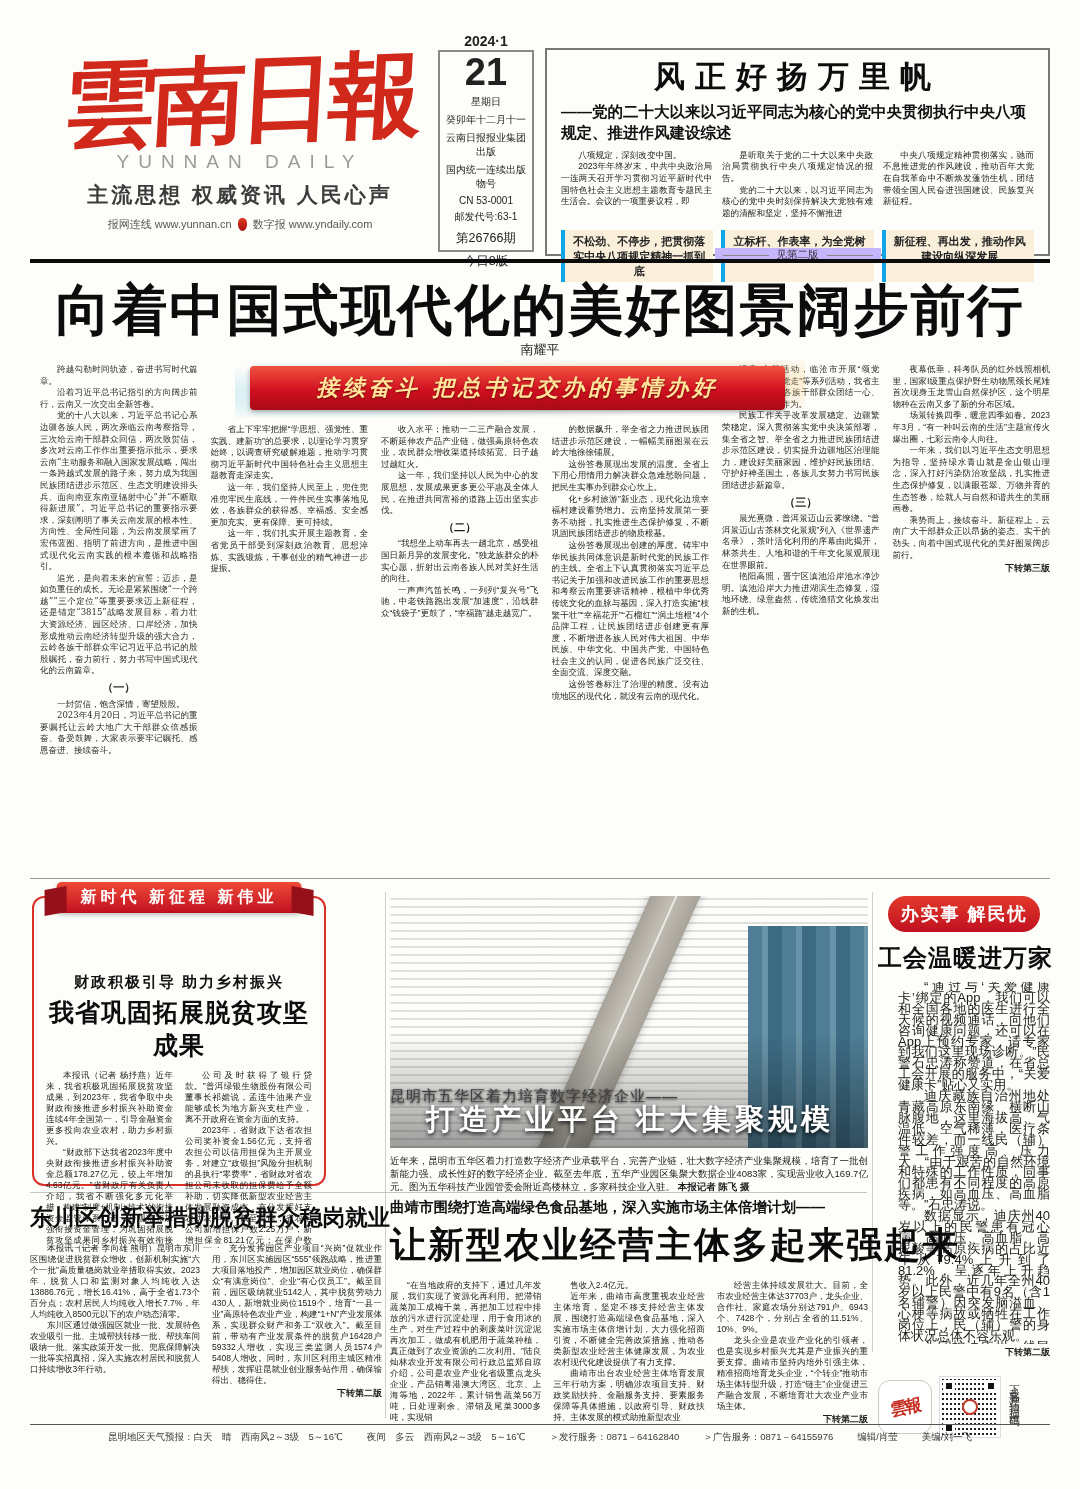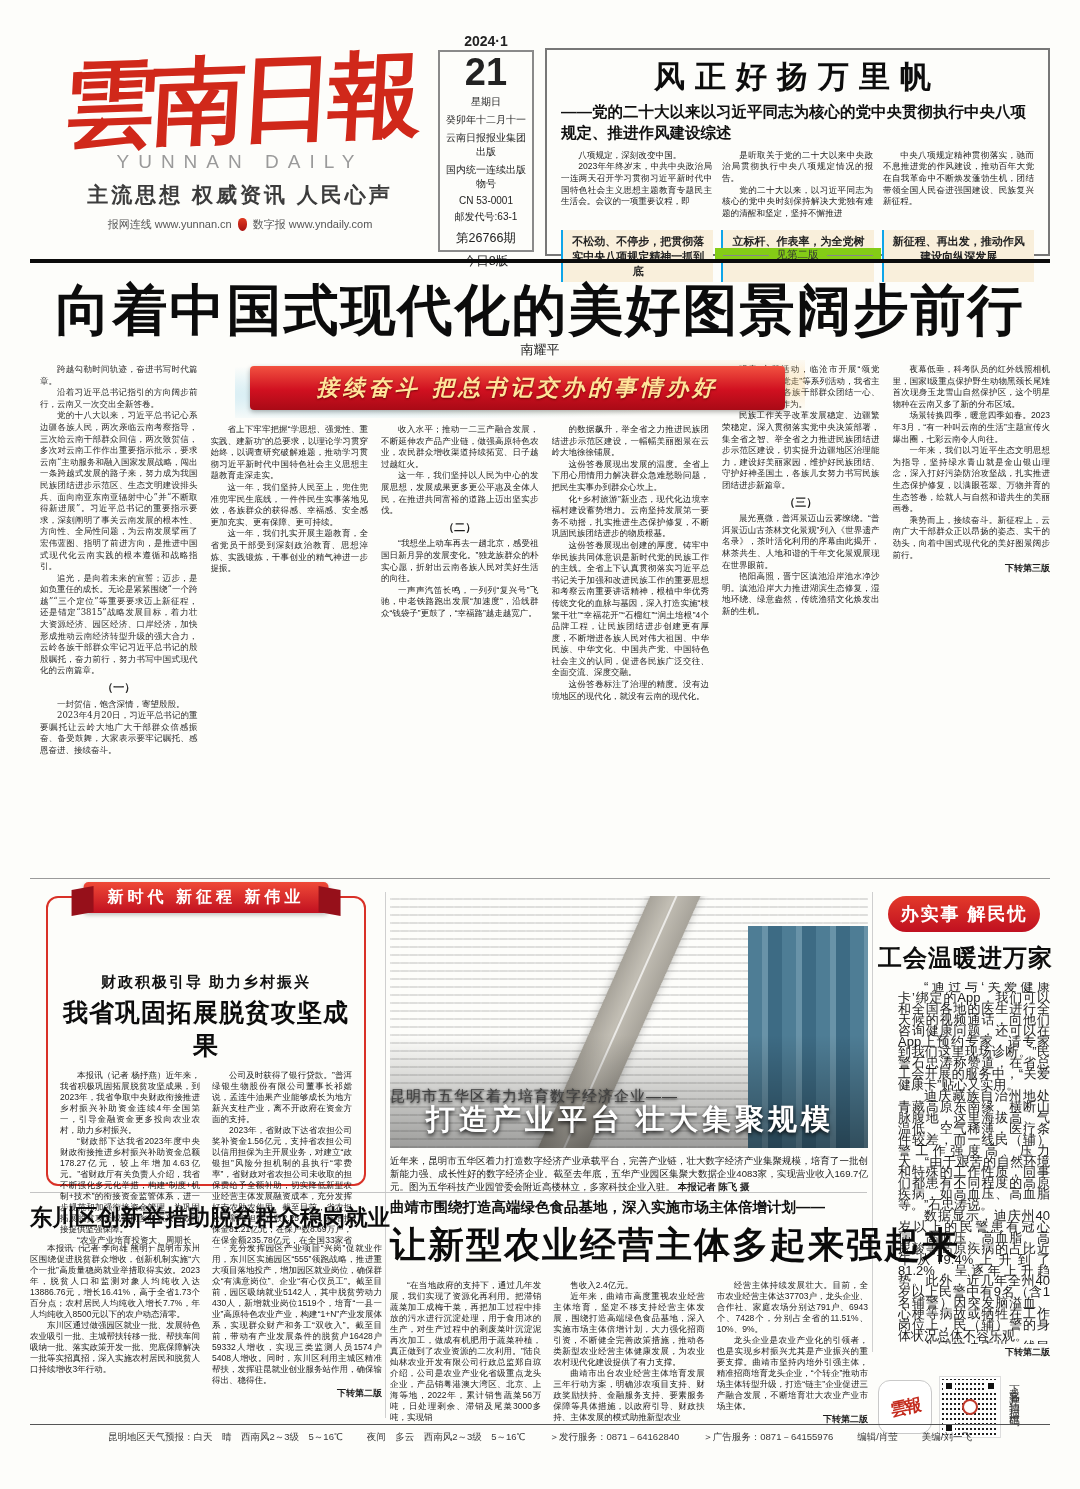--- a/index.html
+++ b/index.html
@@ -29,24 +29,24 @@
   .db-issue{font-size:12.5px;margin-top:2px;}
 
   
   .topstory{left:545px;top:48px;width:505px;height:208px;border:2px solid #777;box-sizing:border-box;
             padding:6px 14px 0 14px;}
   .ts-head{text-align:center;font-size:31px;font-weight:bold;letter-spacing:10px;color:#0d0d0d;}
   .ts-sub{font-size:15.5px;font-weight:bold;line-height:1.35;margin-top:4px;color:#111;}
   .ts-cols{display:flex;gap:10px;margin-top:6px;height:74px;overflow:hidden;}
   .ts-col{flex:1;font-size:8.6px;line-height:11.6px;text-align:justify;color:#222;}
   .ts-highlights{display:flex;gap:8px;margin-top:6px;}
-  .ts-hl{flex:1;background:#f9efdb;border-left:2px solid #0ea5e9;padding:4px 6px;
+  .ts-hl{flex:1;background:#f9efdb;border-left:4px solid #0ea5e9;padding:4px 6px;
          font-size:11px;font-weight:bold;text-align:center;line-height:1.35;color:#222;}
   .ts-more{position:absolute;left:50%;bottom:-8px;transform:translateX(-50%);
-           background:#84cc16;padding:0 8px;font-size:10.5px;color:#333;display:flex;align-items:center;gap:8px;white-space:nowrap;}
+           background:#c4b5fd;padding:0 8px;font-size:10.5px;color:#333;display:flex;align-items:center;gap:8px;white-space:nowrap;}
   .dash{display:inline-block;width:46px;height:1px;background:#888;}
 
   .black-rule{left:30px;top:259px;width:1020px;height:4px;background:#0c0c0c;}
 
   
   .main-head{left:0;top:274px;width:100%;text-align:center;font-size:55px;font-weight:bold;
              letter-spacing:2px;color:#0c0c0c;white-space:nowrap;}
   .main-byline{left:0;top:341px;width:100%;text-align:center;font-size:13px;color:#222;}
   .main-cols{left:40px;top:364px;width:1010px;height:508px;display:flex;gap:13px;}
   .mcol{flex:1;overflow:hidden;font-size:8.5px;line-height:11.6px;text-align:justify;color:#1d1d1d;}
@@ -66,21 +66,21 @@
   .ribbon:after{right:-16px;transform:skewY(8deg);}
   .ribbon-text{color:#ffe49a;font-weight:bold;font-style:italic;font-size:22px;letter-spacing:4px;
                text-shadow:0 1px 2px rgba(90,0,0,.8);font-family:"DejaVu Serif",serif;white-space:nowrap;}
 
   .divider1{left:30px;top:878px;width:1020px;height:1px;background:#9a9a9a;}
   .vline-l{left:385px;top:892px;width:1px;height:526px;background:#cfcfcf;}
   .vline-r{left:872px;top:892px;width:1px;height:460px;background:#cfcfcf;}
   .hline-mid{left:30px;top:1192px;width:837px;height:1px;background:#c4c4c4;}
 
   
-  .pbox{left:46px;top:896px;width:320px;height:290px;border:2.5px solid #d93127;border-radius:12px;box-sizing:border-box;padding:28px 12px 6px 12px;}
+  .pbox{left:32px;top:896px;width:294px;height:290px;border:2.5px solid #d93127;border-radius:12px;box-sizing:border-box;padding:28px 12px 6px 12px;}
   .pbox-ribbon{position:absolute;top:-16px;left:50%;transform:translateX(-50%);
                background:linear-gradient(180deg,#ef4a37,#c11020);color:#fff;font-weight:bold;
                font-size:16px;letter-spacing:4px;padding:5px 24px;border-radius:5px;white-space:nowrap;
                box-shadow:0 2px 4px rgba(0,0,0,.25);}
   .pbox-ribbon:before,.pbox-ribbon:after{content:"";position:absolute;top:6px;width:22px;height:26px;background:#96101a;z-index:-1;}
   .pbox-ribbon:before{left:-12px;transform:skewY(-10deg);}
   .pbox-ribbon:after{right:-12px;transform:skewY(10deg);}
   .p-kicker{text-align:center;font-size:15px;font-weight:bold;letter-spacing:2px;color:#111;margin-top:47px;}
   .p-head{text-align:center;font-size:25px;font-weight:bold;letter-spacing:1px;color:#0c0c0c;margin-top:4px;}
   .p-cols{display:flex;gap:12px;margin-top:8px;height:178px;overflow:hidden;}

